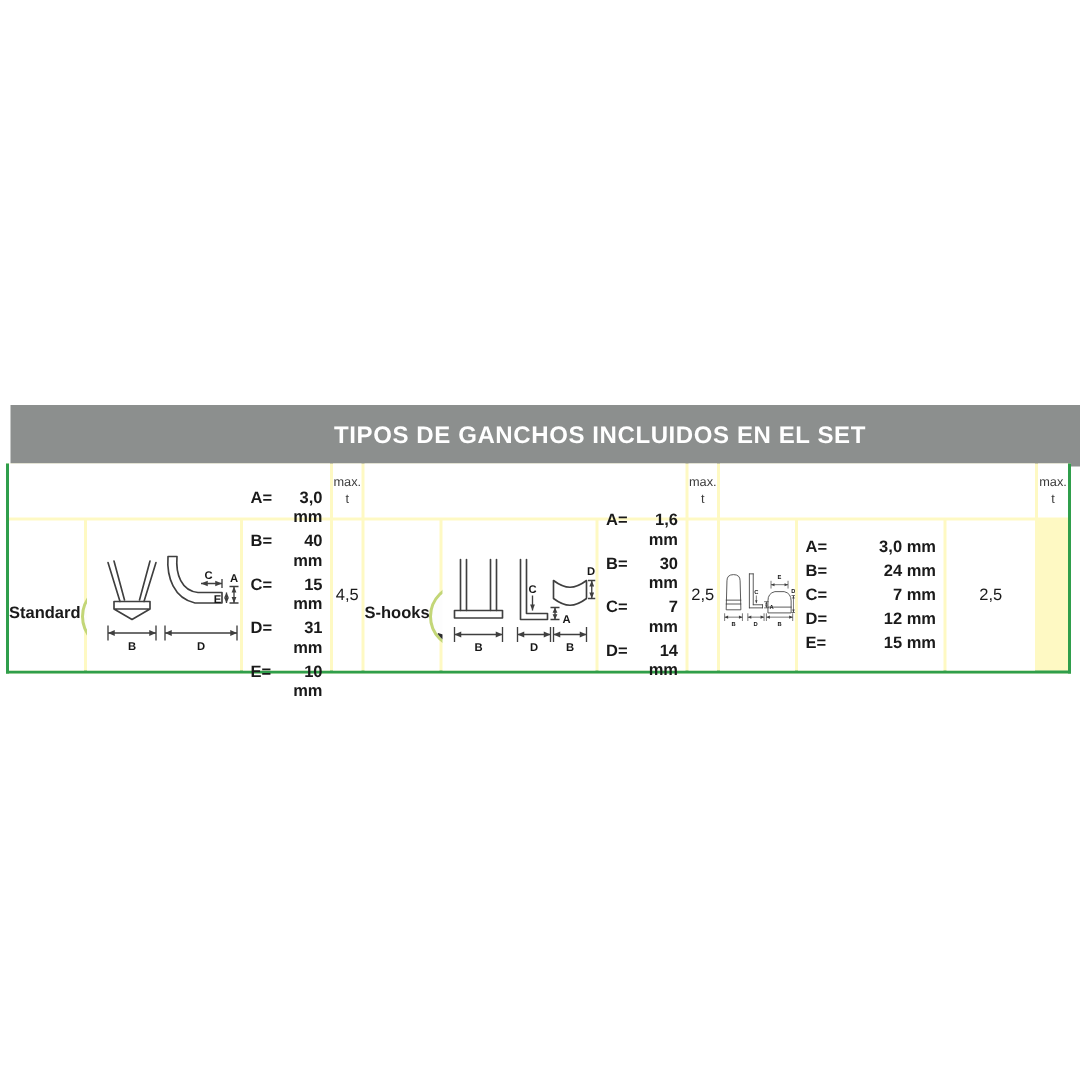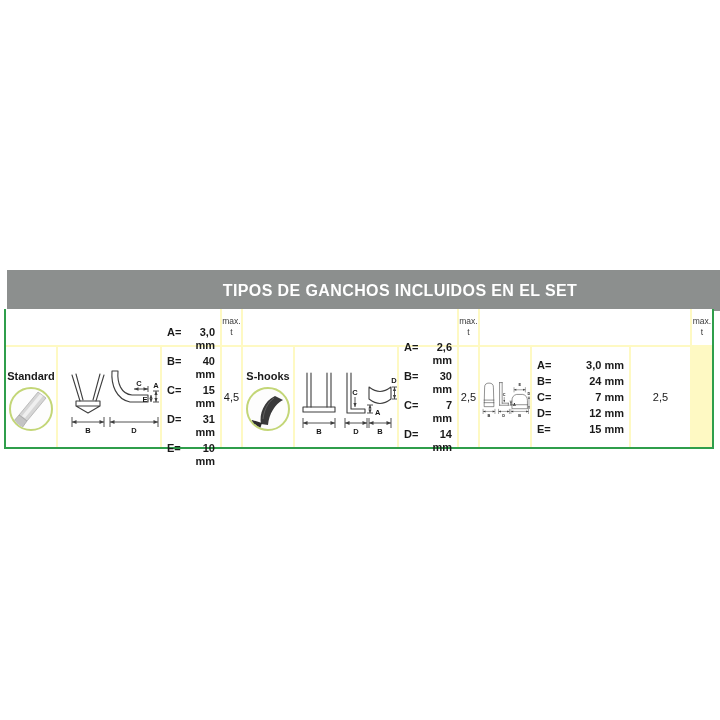--- a/index.html
+++ b/index.html
@@ -9,21 +9,21 @@
        background:#8c8f8e;display:flex;align-items:center;justify-content:center;padding-left:40px;}
   .header-title{color:#ffffff;font-size:16px;font-weight:600;letter-spacing:.4px;}
   .hook-table{position:absolute;left:4px;top:309px;display:grid;
        grid-template-columns:50px 102px 58px 19px 50px 102px 58px 19px 50px 97px 59px 20px;
        grid-template-rows:36px 100px;gap:2px;background:#fef9c3;
        border:2px solid #2f9e4b;border-top:none;}
   .cell{background:#ffffff;}
   .spacer{grid-column:span 3;}
   .maxt-h{display:flex;align-items:center;justify-content:center;text-align:center;
        font-size:8.5px;color:#3a3a3a;white-space:pre-line;line-height:1.25;}
-  .type-cell{display:flex;flex-direction:column;align-items:center;padding-top:23px;}
+  .type-cell{display:flex;flex-direction:row;align-items:center;padding-top:23px;}
   .type-label{font-size:11px;font-weight:600;color:#1a1a1a;white-space:nowrap;}
   .photo-circle{margin-top:5px;width:40px;height:40px;border:2px solid #c3d677;
        border-radius:50%;background:#fdfdfd;overflow:hidden;flex:none;}
   .photo-circle svg{display:block;width:100%;height:100%;}
   .diagram-cell{display:flex;align-items:center;justify-content:center;}
   .diagram-cell svg{display:block;width:100%;height:100%;}
   .specs-cell{display:flex;flex-direction:column;justify-content:center;
        padding:0 5px;gap:3px;}
   .spec-row{display:flex;font-size:11px;font-weight:600;color:#1a1a1a;line-height:13px;}
   .spec-k{width:22px;}
@@ -157,21 +157,21 @@
       <text class="lb" x="99" y="36" text-anchor="middle">D</text>
       <path class="dm" d="M74,71 L74,81 M96,71 L96,81 M74,76 L96,76"></path>
       <polygon class="ah" points="74,76 78.5,74 78.5,78"></polygon>
       <polygon class="ah" points="96,76 91.5,74 91.5,78"></polygon>
       <text class="lb" x="85" y="87" text-anchor="middle">B</text>
     </svg>
   </div>
   <div class="cell specs-cell">
     <div class="spec-row">
         <span class="spec-k">A=</span>
-        <span class="spec-v">2,6 mm</span>
+        <span class="spec-v">1,6 mm</span>
       </div>
     <div class="spec-row">
         <span class="spec-k">B=</span>
         <span class="spec-v">30 mm</span>
       </div>
     <div class="spec-row">
         <span class="spec-k">C=</span>
         <span class="spec-v">7 mm</span>
       </div>
     <div class="spec-row">

